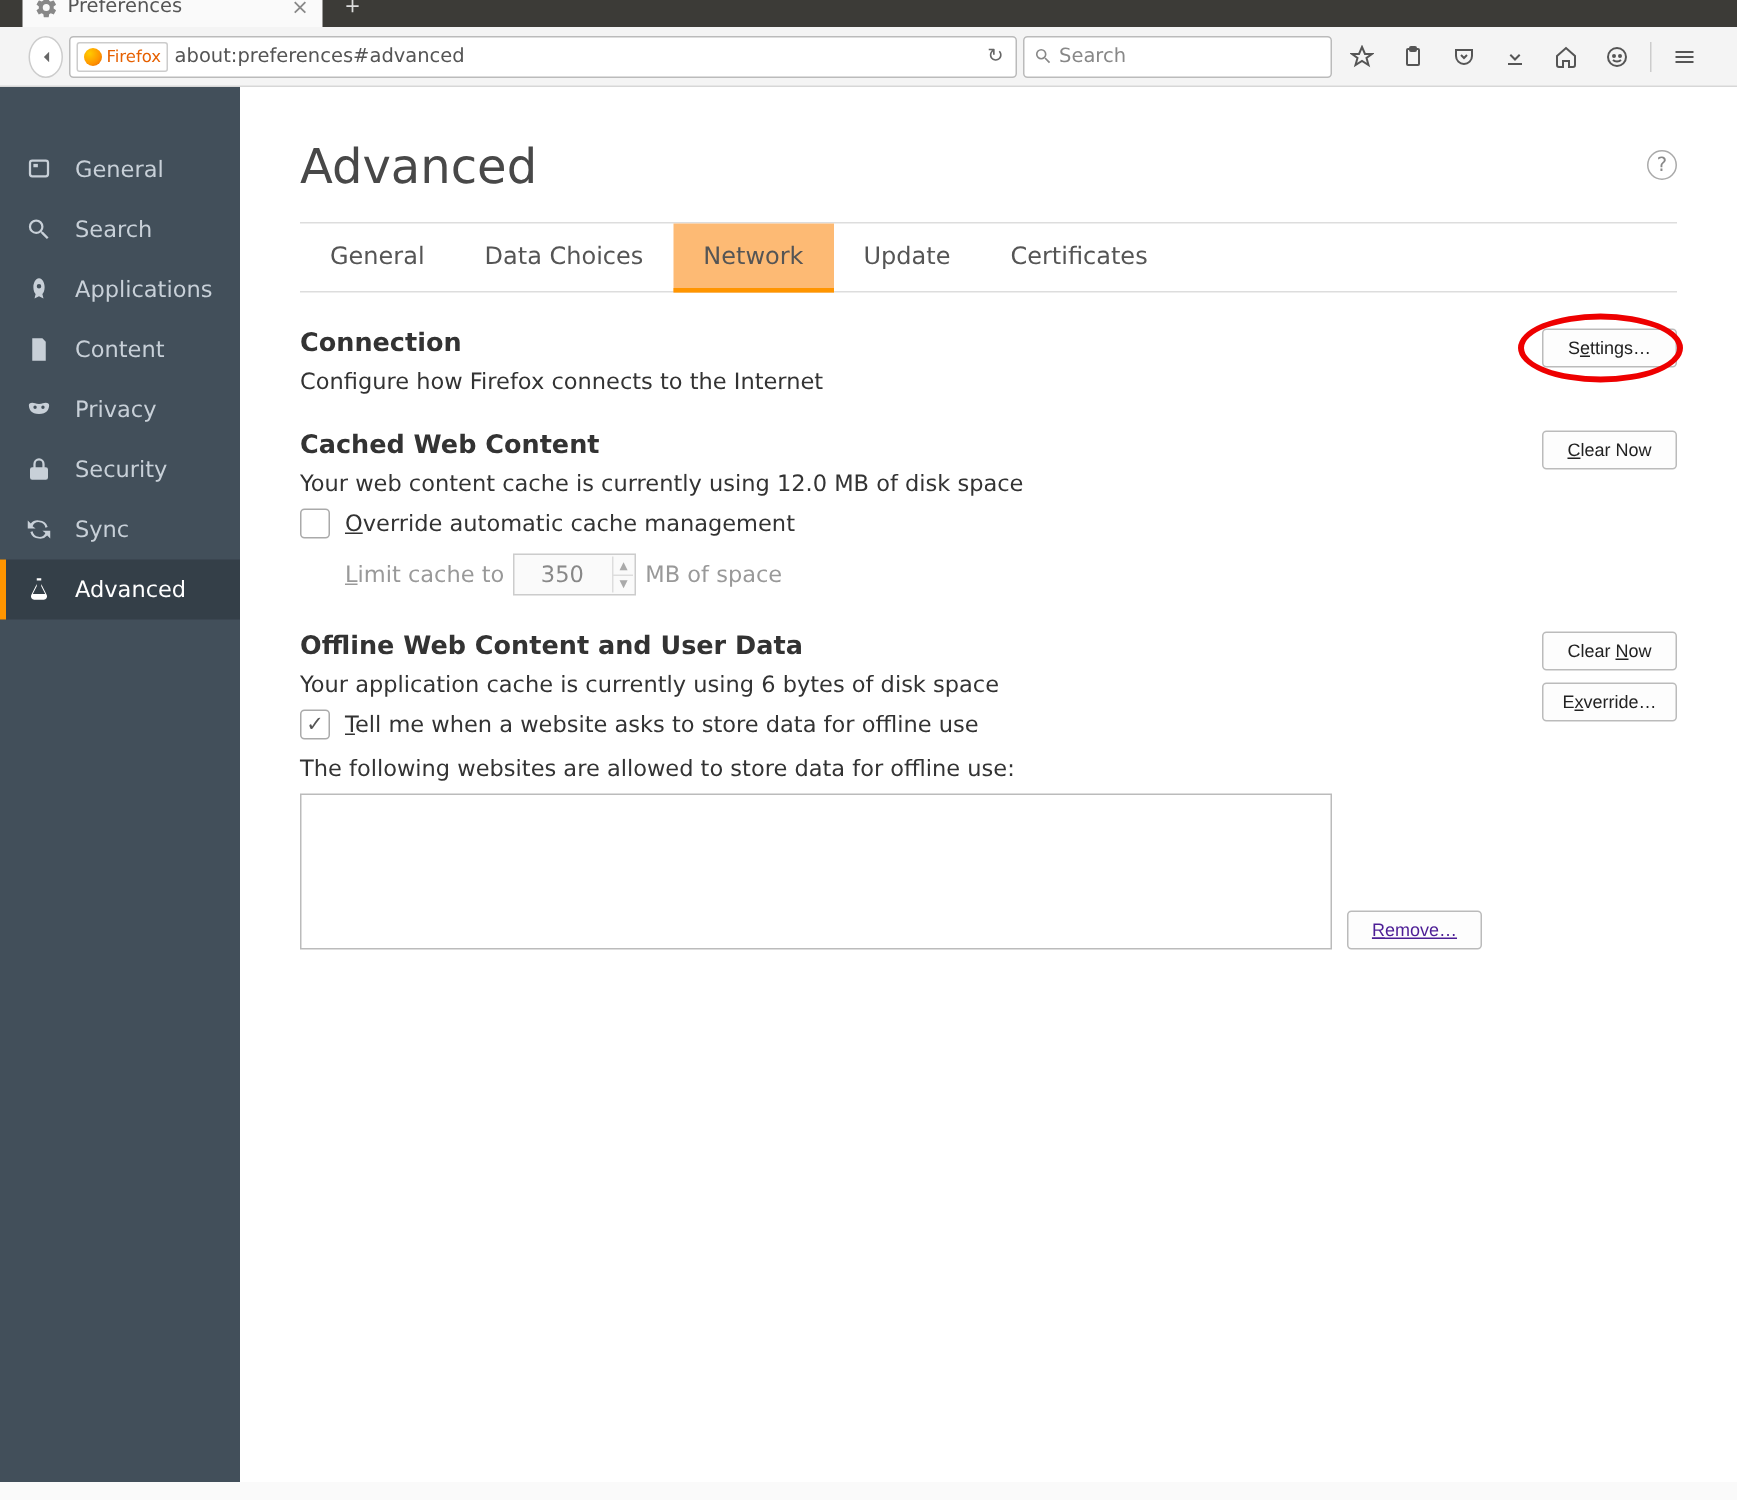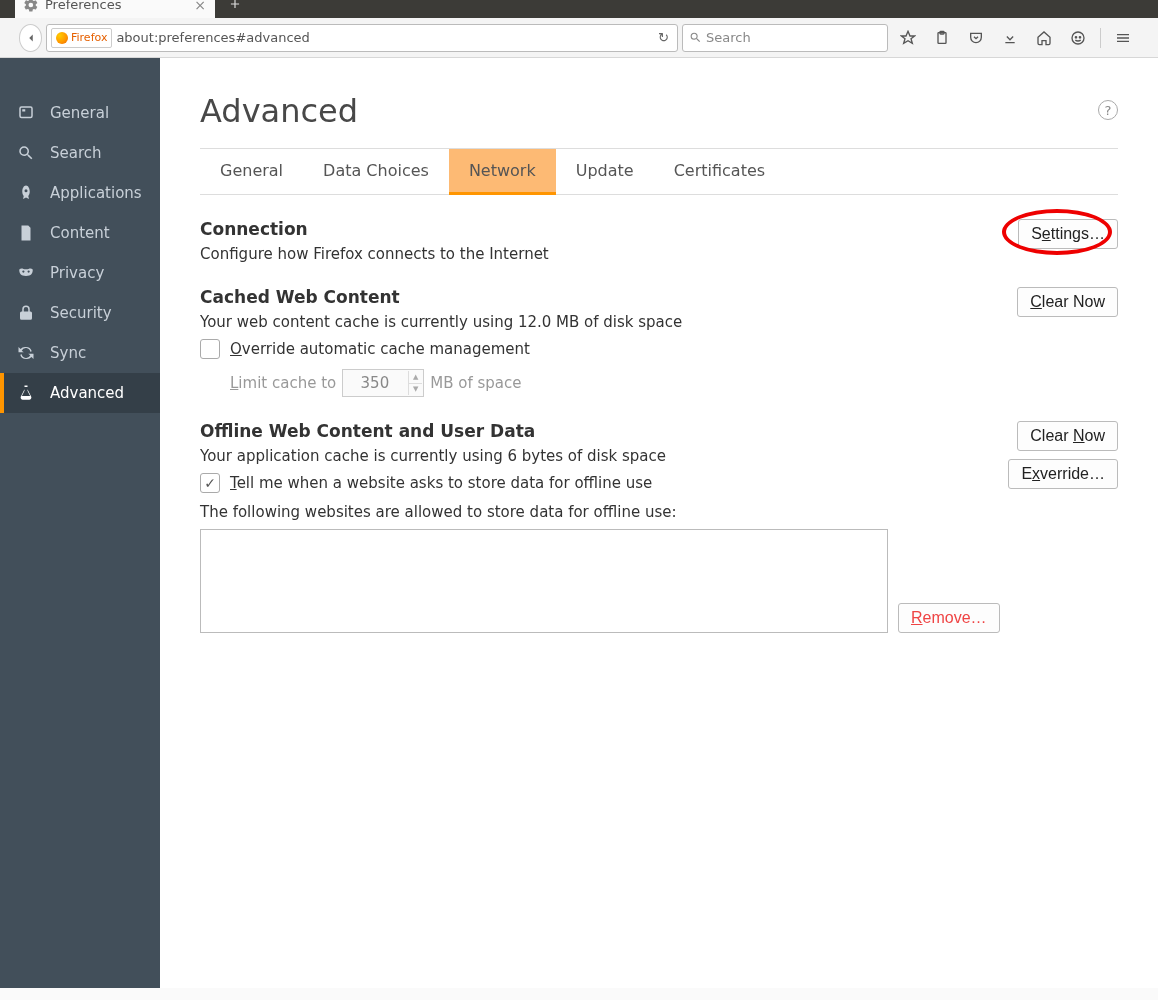--- a/index.html
+++ b/index.html
@@ -44,22 +44,22 @@
   .subtabs { display:flex; border-bottom:1px solid #ddd; margin-top:0; }
   .subtab { padding: 12px 20px; color:#555; font-size:16px; cursor:pointer; }
   .subtab.active { background:#fdba74; border-bottom: 3px solid #ff9500; margin-bottom:-1px; }
 
   .section { margin-top: 24px; }
   .section-title { font-weight: bold; font-size: 17px; color:#333; margin-bottom:6px; }
   .section-desc { color:#333; font-size:15px; }
   .section-row { display:flex; justify-content:space-between; align-items:flex-start; gap:12px; }
   .section-left { flex:1; }
 
-  .btn { background:#fdfdfd; border:1px solid #bbb; border-radius:3px; padding: 5px 12px; font-size:16px; color:#222; cursor:pointer; min-width: 90px; text-align:center; }
-  .btn:disabled { color:#ef4444; }
+  .btn { background:#fdfdfd; border:1px solid #bbb; border-radius:3px; padding: 5px 12px; font-size:12px; color:#222; cursor:pointer; min-width: 90px; text-align:center; }
+  .btn:disabled { color:#4c1d95;text-decoration:underline; }
   .underline { text-decoration: underline; }
 
   .check-row { display:flex; align-items:center; gap:10px; margin-top:8px; font-size:15px; color:#333; }
   .checkbox { width:20px; height:20px; border:1px solid #aaa; border-radius:3px; display:flex; align-items:center; justify-content:center; background:#fff; }
   .checkbox.checked::after { content:"✓"; color:#555; font-size:14px; }
 
   .limit-row { margin-top:10px; margin-left:30px; display:flex; align-items:center; gap:6px; color:#999; font-size:15px;}
   .limit-input { width:82px; height:28px; border:1px solid #ccc; background:#fafafa; color:#888; text-align:right; padding-right:34px; position:relative; display:inline-flex; align-items:center; justify-content:flex-end;}
   .spinner { position:absolute; right:1px; top:1px; bottom:1px; width:14px; display:flex; flex-direction:column;}
   .spinner div { flex:1; border-left:1px solid #ddd; display:flex; align-items:center; justify-content:center; font-size:7px; color:#aaa;}

